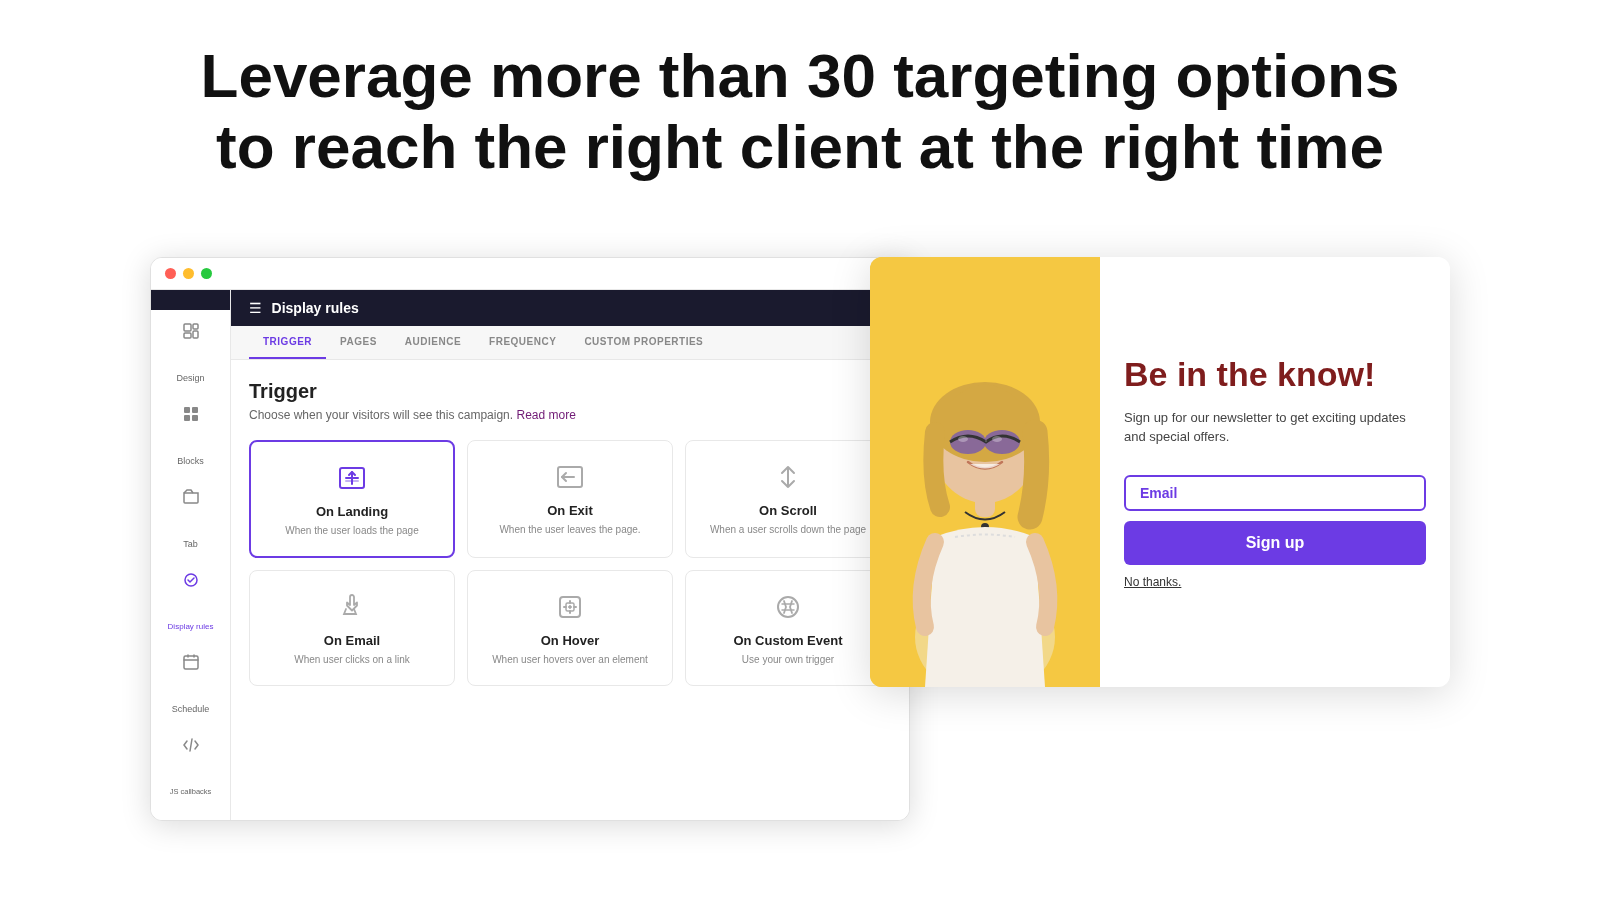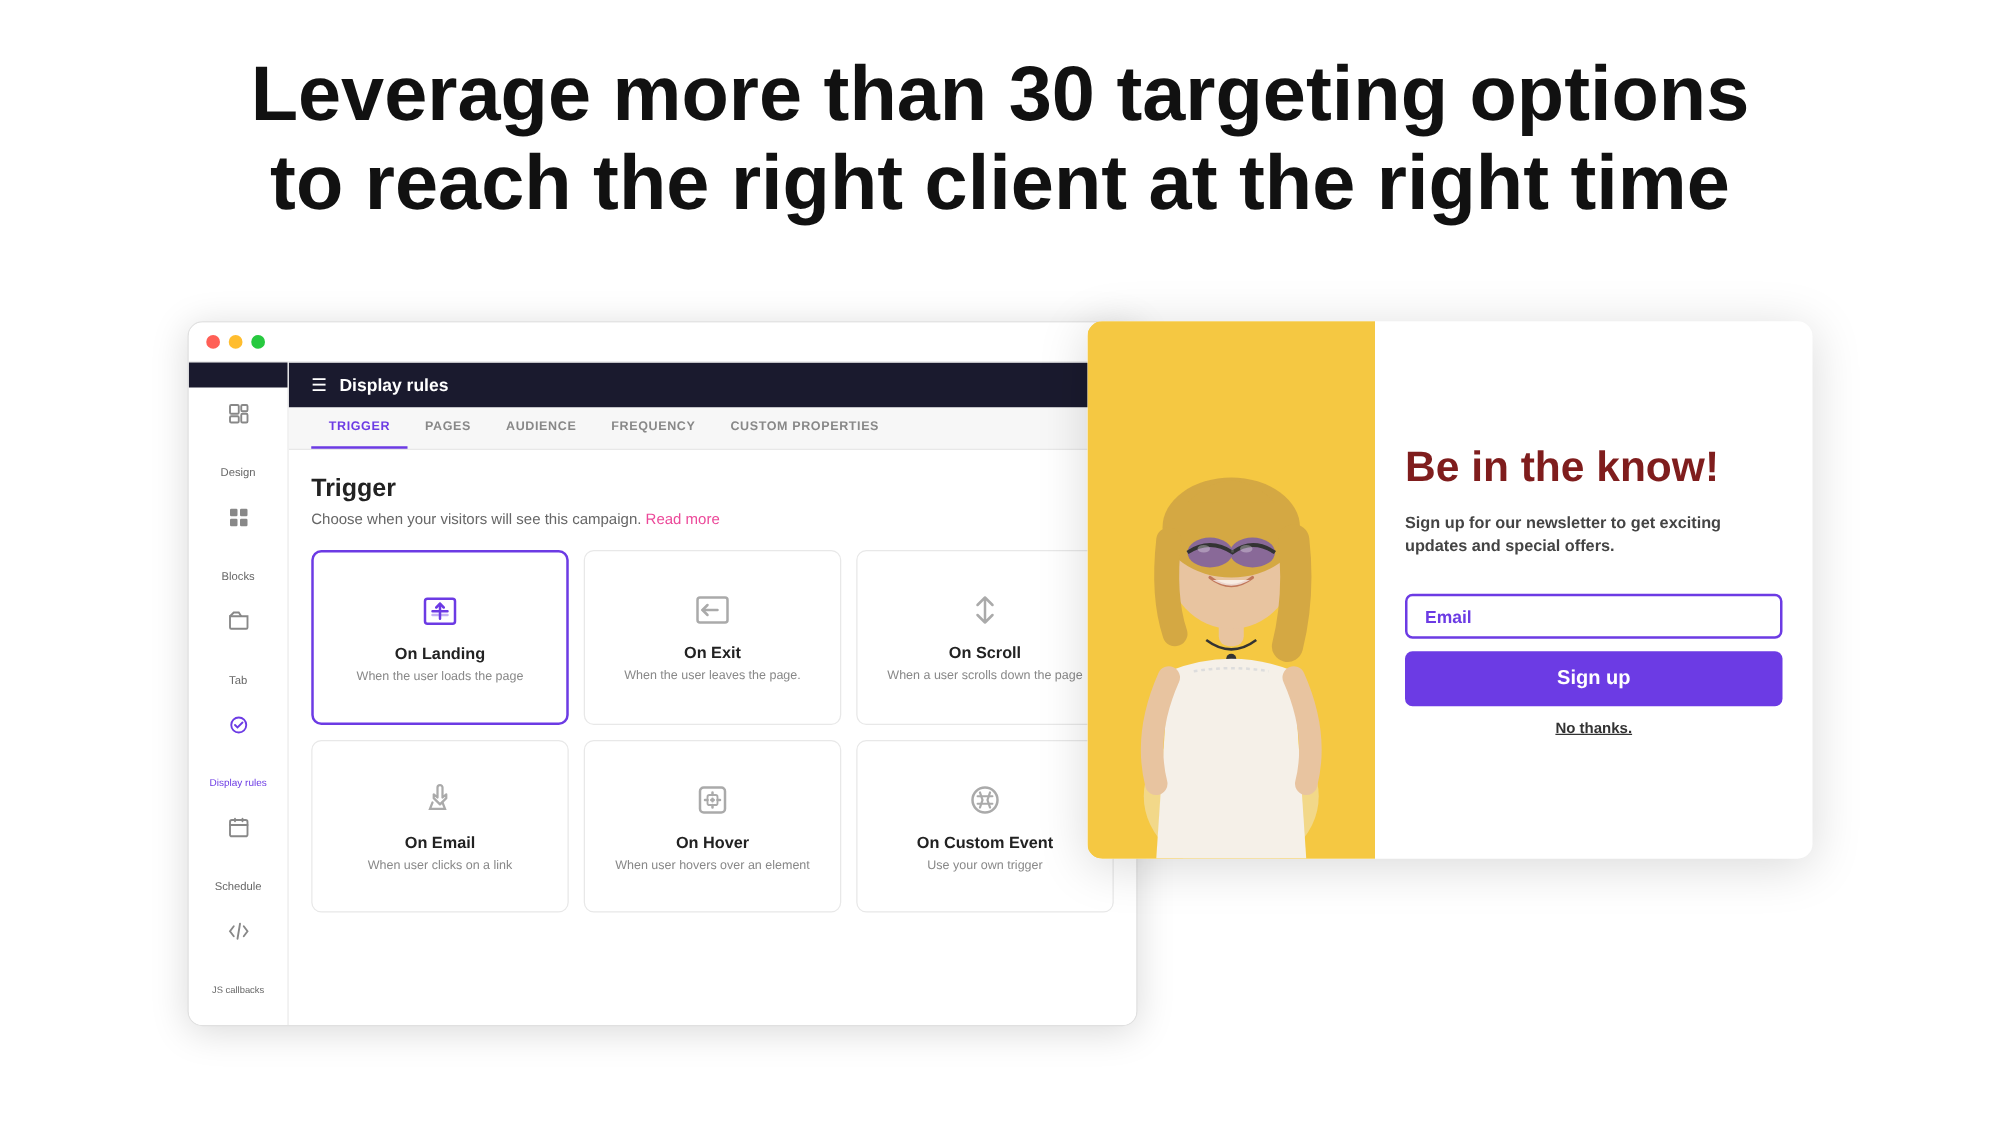--- a/index.html
+++ b/index.html
@@ -185,34 +185,34 @@
       margin-bottom: 5px;
     }
 
     .trigger-subtitle {
       font-size: 12px;
       color: #666;
       margin-bottom: 18px;
     }
 
     .trigger-subtitle a {
-      color: #ec4899;
+      color: #701a75;
       text-decoration: none;
     }
 
     .trigger-grid {
       display: grid;
       grid-template-columns: repeat(3, 1fr);
       gap: 12px;
     }
 
     .trigger-card {
       border: 1.5px solid #e8e8e8;
       border-radius: 8px;
-      padding: 29px 12px;
+      padding: 18px 12px;
       cursor: pointer;
       display: flex;
       flex-direction: column;
       align-items: center;
       text-align: center;
       background: #fff;
       transition: border-color 0.15s;
     }
 
     .trigger-card.selected {
@@ -278,21 +278,20 @@
       color: #7f1d1d;
       line-height: 1.15;
       margin-bottom: 14px;
     }
 
     .newsletter-body {
       font-size: 13px;
       color: #444;
       line-height: 1.5;
       margin-bottom: 28px;
-      font-weight: bold;
     }
 
     .email-input {
       width: 100%;
       padding: 8px 14px;
       border: 2px solid #6c3be4;
       border-radius: 6px;
       font-size: 14px;
       color: #6c3be4;
       outline: none;
@@ -311,26 +310,24 @@
       color: #fff;
       border: none;
       border-radius: 6px;
       font-size: 16px;
       font-weight: 700;
       cursor: pointer;
       margin-bottom: 10px;
     }
 
     .no-thanks {
-      text-align: center;
       font-size: 12px;
       color: #333;
       text-decoration: underline;
       cursor: pointer;
-      font-weight: bold;
     }
 
     
     svg {
       display: block;
     }
   </style>
 </head>
 <body>
 

